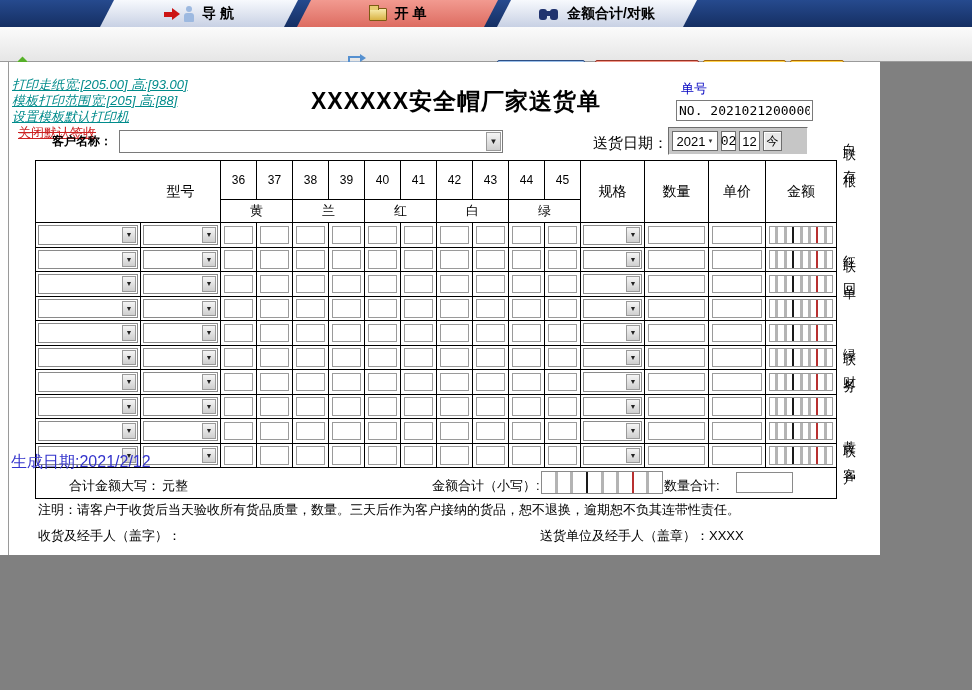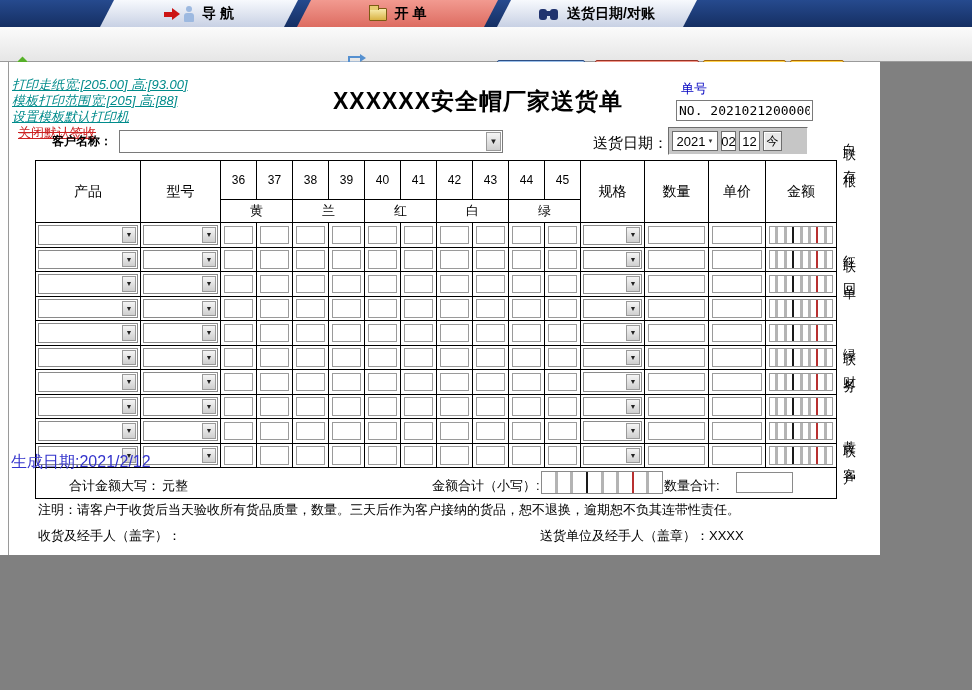--- a/index.html
+++ b/index.html
@@ -52,36 +52,36 @@
   .tbtn.red    { background:linear-gradient(#f2988a,#d96352); border:1px solid #9a3326; }
   .tbtn.orange { background:linear-gradient(#ffd34d,#f29a0c); border:1px solid #a86a08; }
 
   
   .sheet { position:absolute; left:0; top:62px; width:880px; height:493px; background:#fff; }
   .vline-left { position:absolute; left:8px; top:62px; width:1px; height:493px; background:#9a9a9a; }
 
   .link { position:absolute; color:#008b8b; font-size:13px; text-decoration:underline; cursor:pointer; white-space:nowrap;font-style:italic; }
   .link-red { position:absolute; color:#cc2222; font-size:13px; text-decoration:underline line-through; cursor:pointer; white-space:nowrap; }
 
-  .doc-title { position:absolute; left:258px; top:86px; width:440px; text-align:center;
+  .doc-title { position:absolute; left:236px; top:86px; width:440px; text-align:center;
                font-size:23px; font-weight:bold; color:#000; letter-spacing:1px; white-space:nowrap; }
 
   .orderno-lbl { position:absolute; left:681px; top:80px; color:#0000c0; font-size:13px; }
   .orderno-in  { position:absolute; left:676px; top:100px; width:137px; height:21px;
                  border:1px solid #7a7a7a; background:#fff; font-size:13px; font-family:"DejaVu Sans Mono",monospace; padding:1px 2px; }
 
   .cust-lbl { position:absolute; left:52px; top:133px; font-size:12px; font-weight:bold; color:#000; }
   .combo-big { position:absolute; left:119px; top:130px; width:384px; height:23px; background:#fff; border:1px solid #7a7a7a; }
   .date-lbl { position:absolute; left:593px; top:134px; font-size:15px; font-weight:normal; color:#000; }
   .datebox { position:absolute; left:668px; top:127px; width:140px; height:28px; background:#c6c6c6;
              border-top:1px solid #6e6e6e; border-left:1px solid #6e6e6e; border-right:1px solid #fff; border-bottom:1px solid #fff;
              display:flex; align-items:center; gap:3px; padding:0 3px; }
   .dpart { background:#fff; border:1px solid #6e6e6e; height:20px; font-size:13px; display:flex; align-items:center; justify-content:center; }
   .dyear { width:46px; gap:2px; }
-  .dmon  { width:15px; }
+  .dmon  { width:15px;font-family:Liberation Mono, monospace; }
   .dday  { width:21px; }
   .dtoday{ width:19px; background:#e8e8e8; border:1px solid #6e6e6e; box-shadow:inset 1px 1px 0 #fff; font-size:12px; }
   .tinyarrow { font-size:6px; color:#333; }
 
   
   .dtable { position:absolute; left:35px; top:160px; width:802px; border:1px solid #000; background:#fff; }
   .thead { display:grid; grid-template-columns:105px 80px repeat(10,36px) 64px 64px 57px 70px;
            grid-template-rows:39px 22px; border-bottom:1px solid #000; }
   .th { border-right:1px solid #000; display:flex; align-items:center; justify-content:center;
         font-size:14px; color:#000; }
@@ -138,21 +138,21 @@
           <span class="person"></span>
       </span>
       <span>导 航</span>
     </div>
     <div class="tab tab2 active">
       <span class="ico folder-ico"></span>
       <span>开 单</span>
     </div>
     <div class="tab tab3 cool">
       <span class="ico binoc-ico"></span>
-      <span>送货日期/对账</span>
+      <span>金额合计/对账</span>
     </div>
   </div>
 
   <div class="toolbar">
     <span class="abs diamond"></span>
     <span class="abs lbl-blue" style="left:44px;top:38px">打印偏移左右</span>
     <input class="abs numin" style="left: 127px; top: 36px;" value="0">
     <span class="abs lbl-k" style="left:152px;top:38px">毫米</span>
     <span class="abs lbl-blue" style="left:183px;top:38px">打印偏移上下</span>
     <input class="abs numin" style="left: 258px; top: 36px;" value="0">
@@ -190,21 +190,20 @@
         <span>2021</span>
         <span class="tinyarrow">▼</span>
       </span>
     <span class="dpart dmon">02</span>
     <span class="dpart dday">12</span>
     <span class="dpart dtoday">今</span>
   </div>
 
   <div class="dtable">
     <div class="thead">
-      <div class="th span2" style="grid-column:1">产品</div>
       <div class="th span2" style="grid-column:2">型号</div>
       <div class="th span2" style="grid-column:13">规格</div>
       <div class="th span2" style="grid-column:14">数量</div>
       <div class="th span2" style="grid-column:15">单价</div>
       <div class="th span2 last" style="grid-column:16">金额</div>
     <div class="th num" style="grid-column: 3;">36</div>
         <div class="th num" style="grid-column: 4;">37</div>
         <div class="th num" style="grid-column: 5;">38</div>
         <div class="th num" style="grid-column: 6;">39</div>
         <div class="th num" style="grid-column: 7;">40</div>

